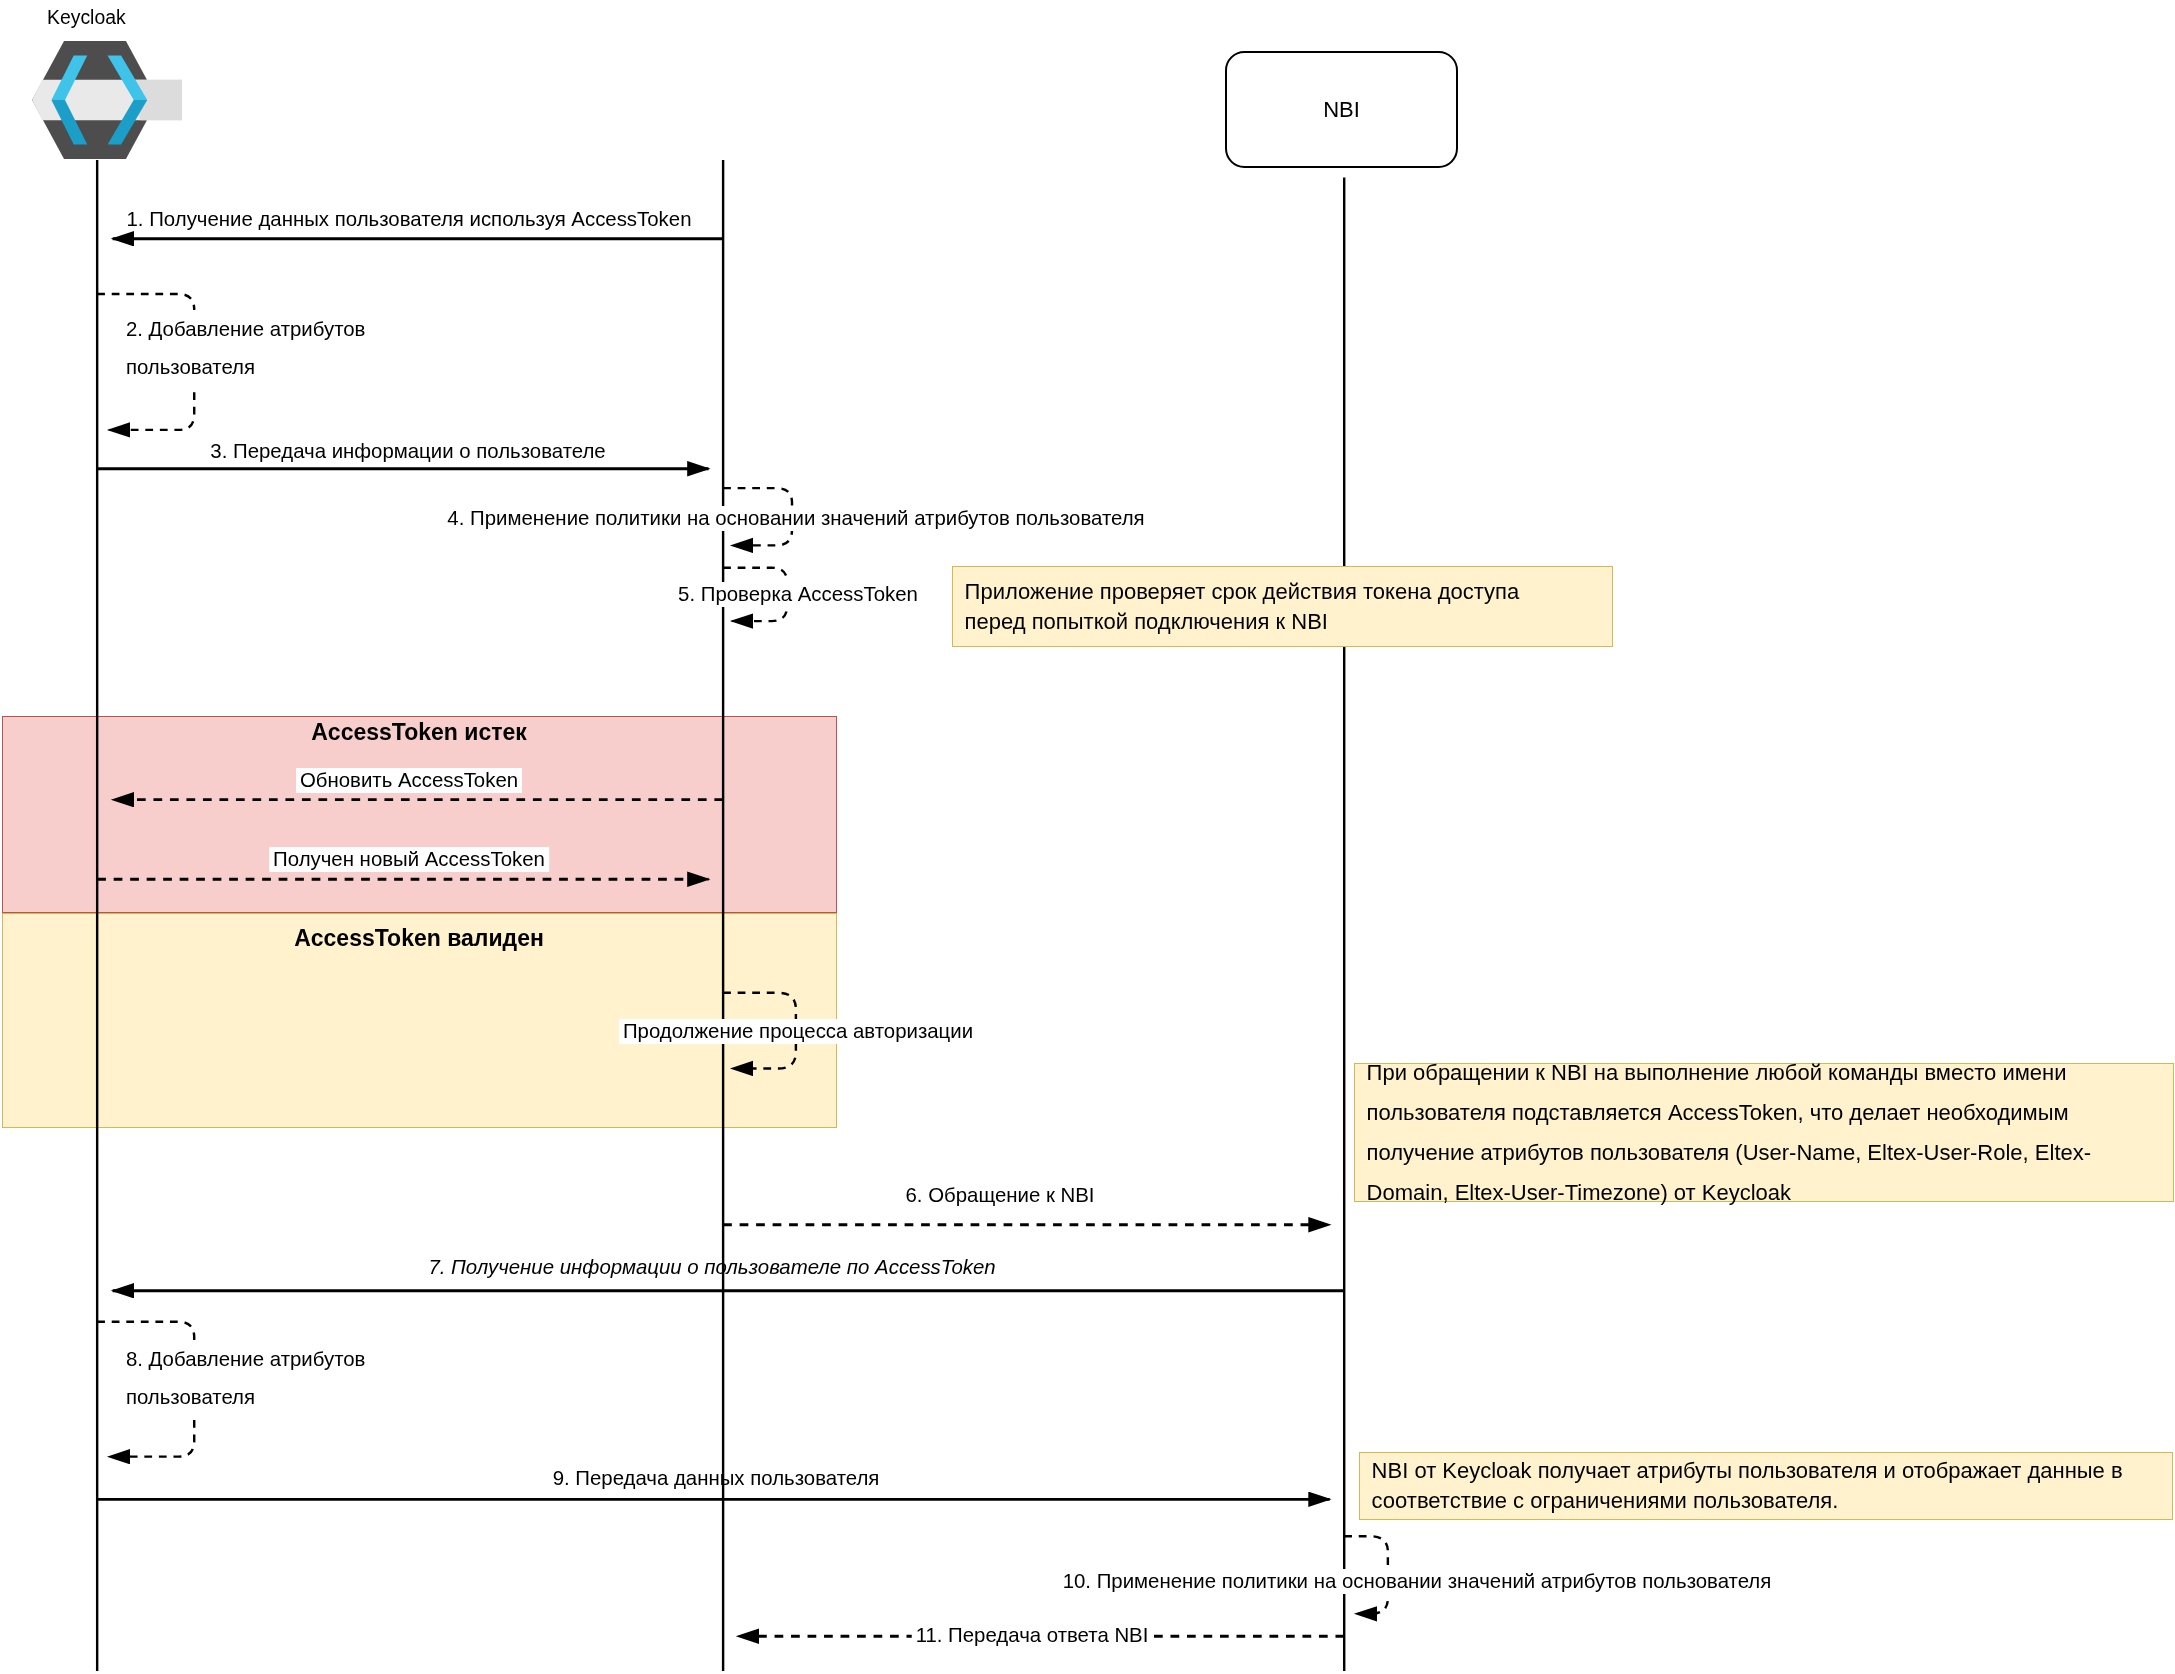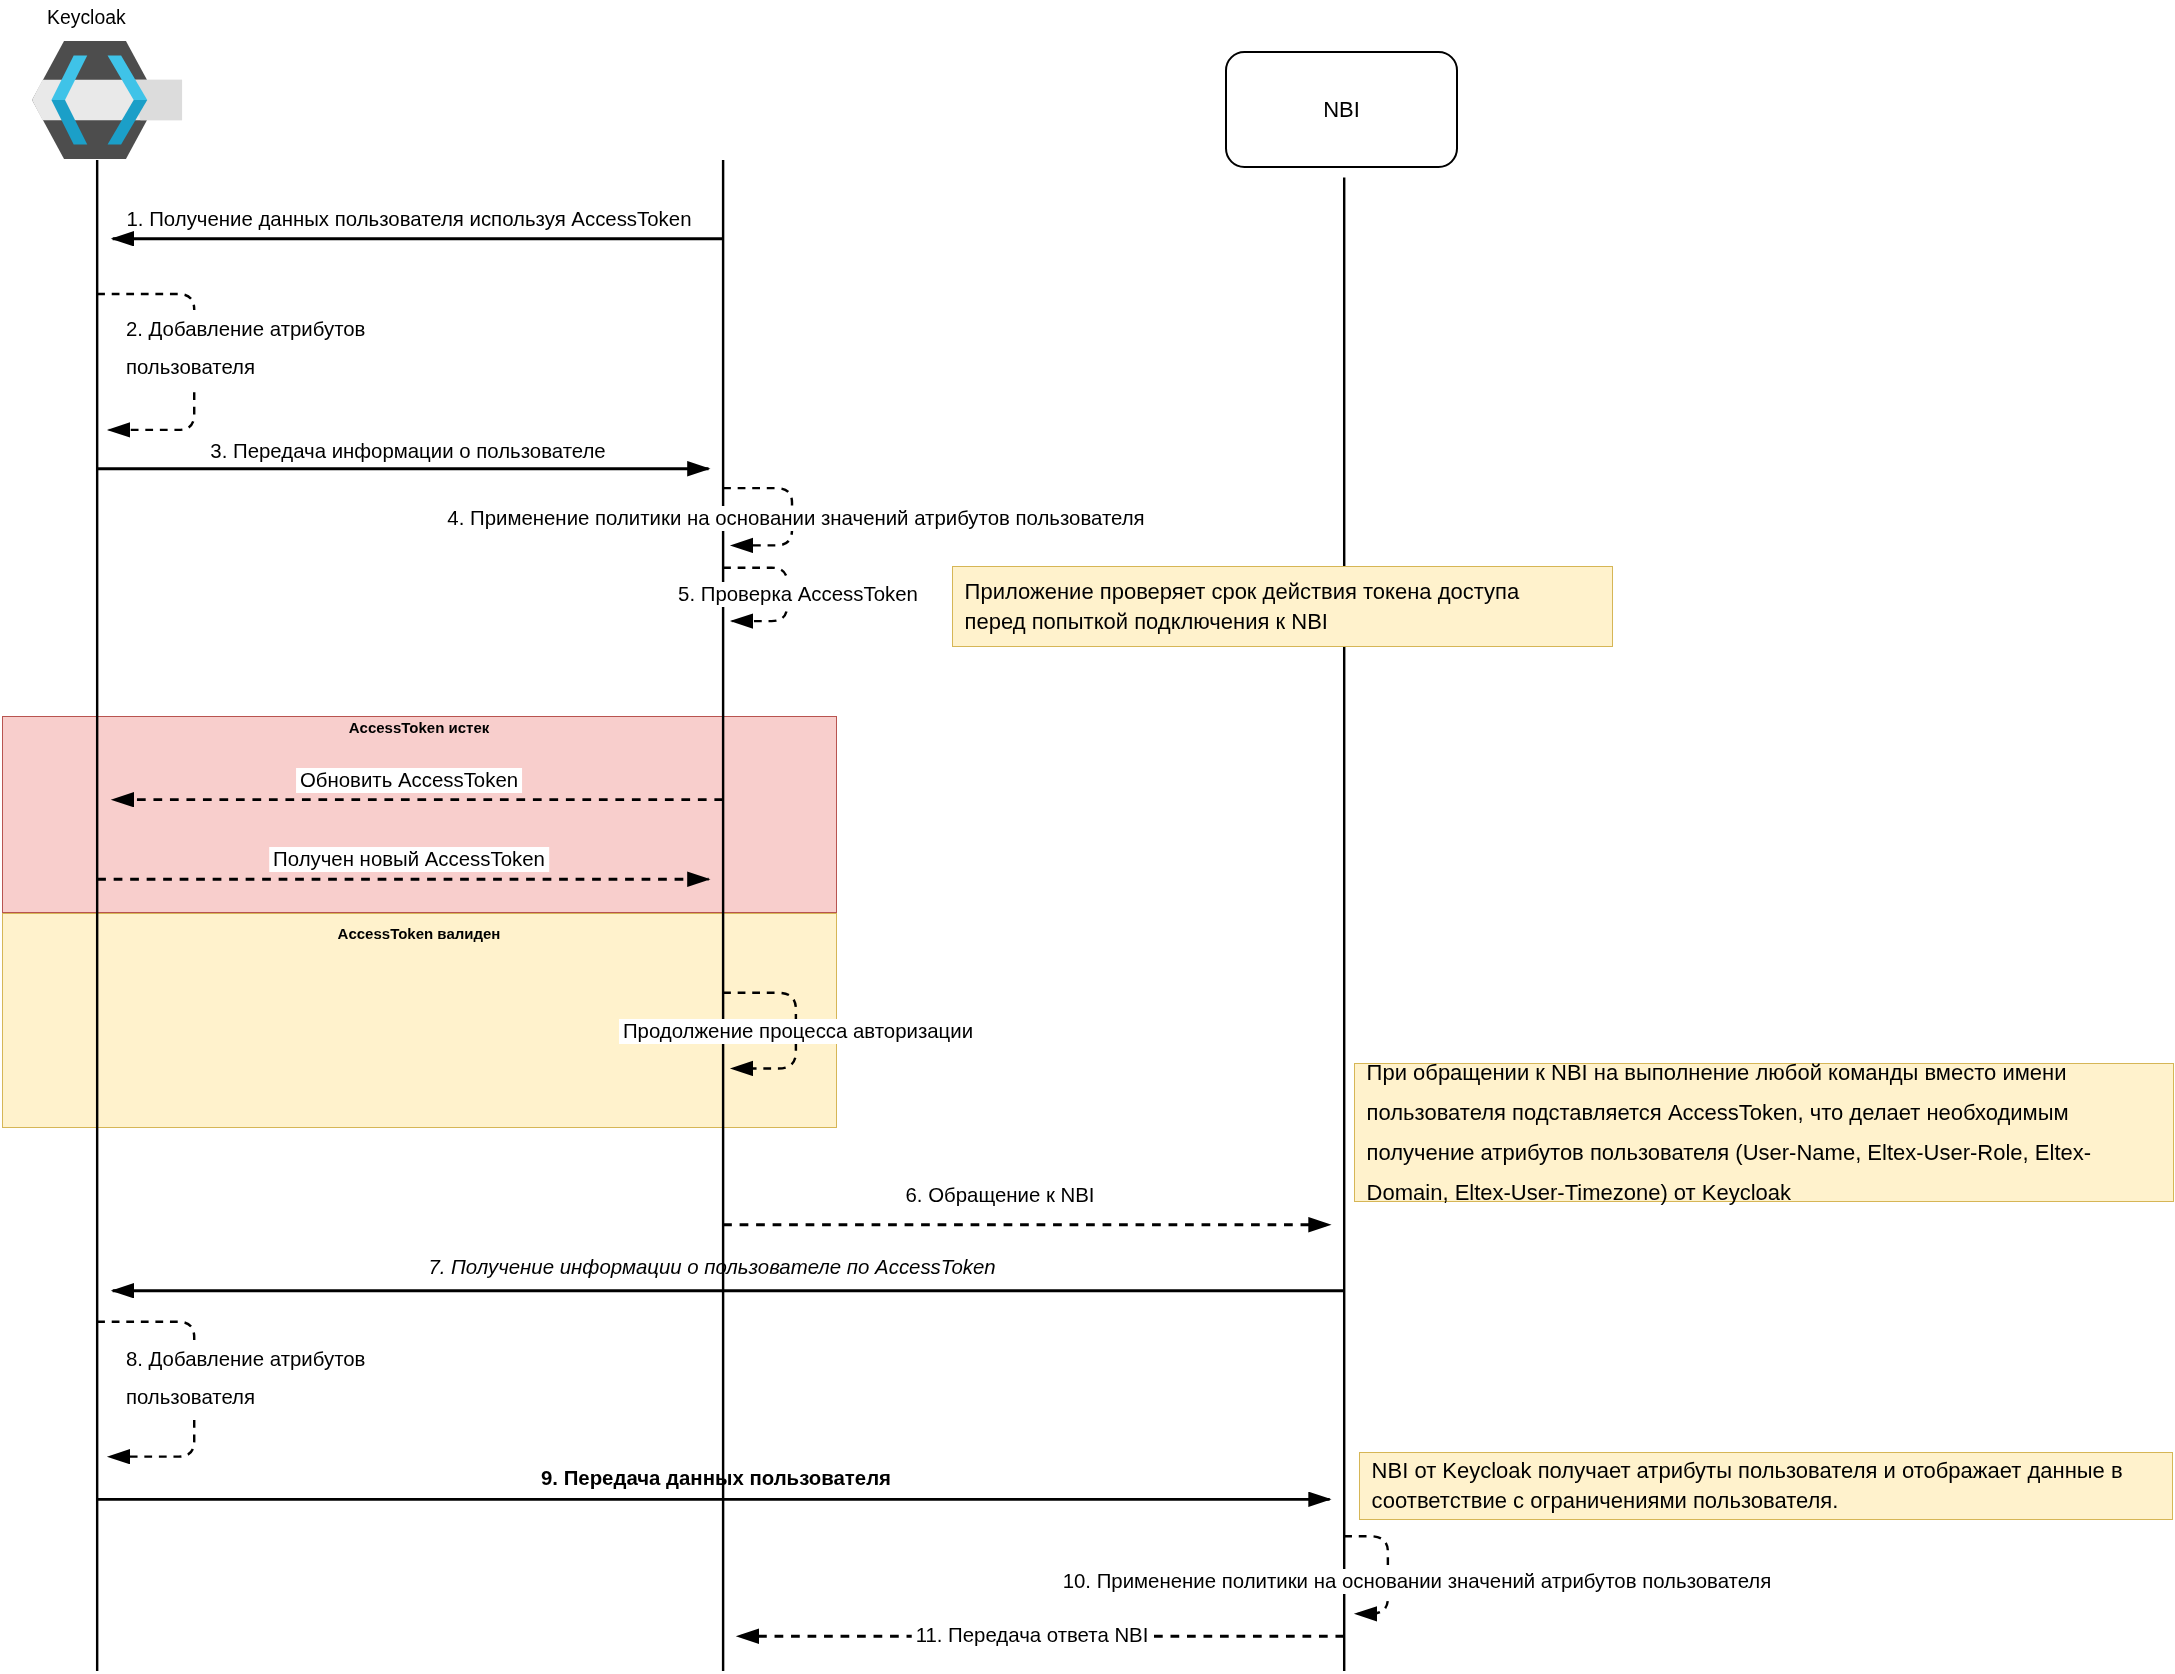--- a/index.html
+++ b/index.html
@@ -12,21 +12,21 @@
     overflow:hidden;
   }
   
   .fragment{position:absolute;box-sizing:border-box;border:1.9px solid;z-index:1;}
   #wires{position:absolute;left:0;top:0;z-index:2;}
   .lbl,.note,.actor-box,.actor-label,.logo,.frag-title{position:absolute;z-index:3;}
 
   .frag-expired{background:#f8cecc;border-color:#b85450;}
   .frag-valid{background:#fff2cc;border-color:#d6b656;}
   .frag-title{
-    font-weight:bold;font-size:15px;white-space:nowrap;
+    font-weight:bold;font-size:23px;white-space:nowrap;
     transform:translateX(-50%);
   }
 
   .actor-box{
     box-sizing:border-box;
     border:2.4px solid #000;border-radius:19.4px;background:#fff;
     display:flex;align-items:center;justify-content:center;
     text-align:center;font-size:22px;line-height:29px;white-space:pre-line;
   }
   .actor-label{font-size:19.4px;white-space:nowrap;}
@@ -112,21 +112,21 @@
   <div class="lbl" style="left:408px;top:439px;">3. Передача информации о пользователе</div>
   <div class="lbl wbg" style="left:796px;top:506px;">4. Применение политики на основании значений атрибутов пользователя</div>
   <div class="lbl wbg" style="left:798px;top:582px;">5. Проверка AccessToken</div>
   <div class="lbl wbg" style="left:409px;top:768px;">Обновить AccessToken</div>
   <div class="lbl wbg" style="left:409px;top:847px;">Получен новый AccessToken</div>
   <div class="lbl wbg" style="left:798px;top:1019px;">Продолжение процесса авторизации</div>
   <div class="lbl" style="left:1000px;top:1183px;">6. Обращение к NBI</div>
   <div class="lbl" style="left:712px;top:1255px;font-style:italic;">7. Получение информации о пользователе по AccessToken</div>
   <div class="lbl two wbg" style="left:122px;top:1340px;">8. Добавление атрибутов
 пользователя</div>
-  <div class="lbl" style="left:716px;top:1466px;font-weight:bold;">9. Передача данных пользователя</div>
+  <div class="lbl" style="left:716px;top:1466px;">9. Передача данных пользователя</div>
   <div class="lbl wbg" style="left:1417px;top:1569px;">10. Применение политики на основании значений атрибутов пользователя</div>
   <div class="lbl wbg" style="left:1032px;top:1623px;">11. Передача ответа NBI</div>
 
   <div class="note" style="left:952px;top:566px;width:661px;height:81px;">Приложение проверяет срок действия токена доступа
 перед попыткой подключения к NBI</div>
   <div class="note" style="left:1354px;top:1063px;width:820px;height:139px;line-height:40px;">При обращении к NBI на выполнение любой команды вместо имени
 пользователя подставляется AccessToken, что делает необходимым
 получение атрибутов пользователя (User-Name, Eltex-User-Role, Eltex-
 Domain, Eltex-User-Timezone) от Keycloak</div>
   <div class="note" style="left:1359px;top:1452px;width:814px;height:68px;padding:3.9px 11.6px;">NBI  от Keycloak получает атрибуты пользователя и отображает данные в

